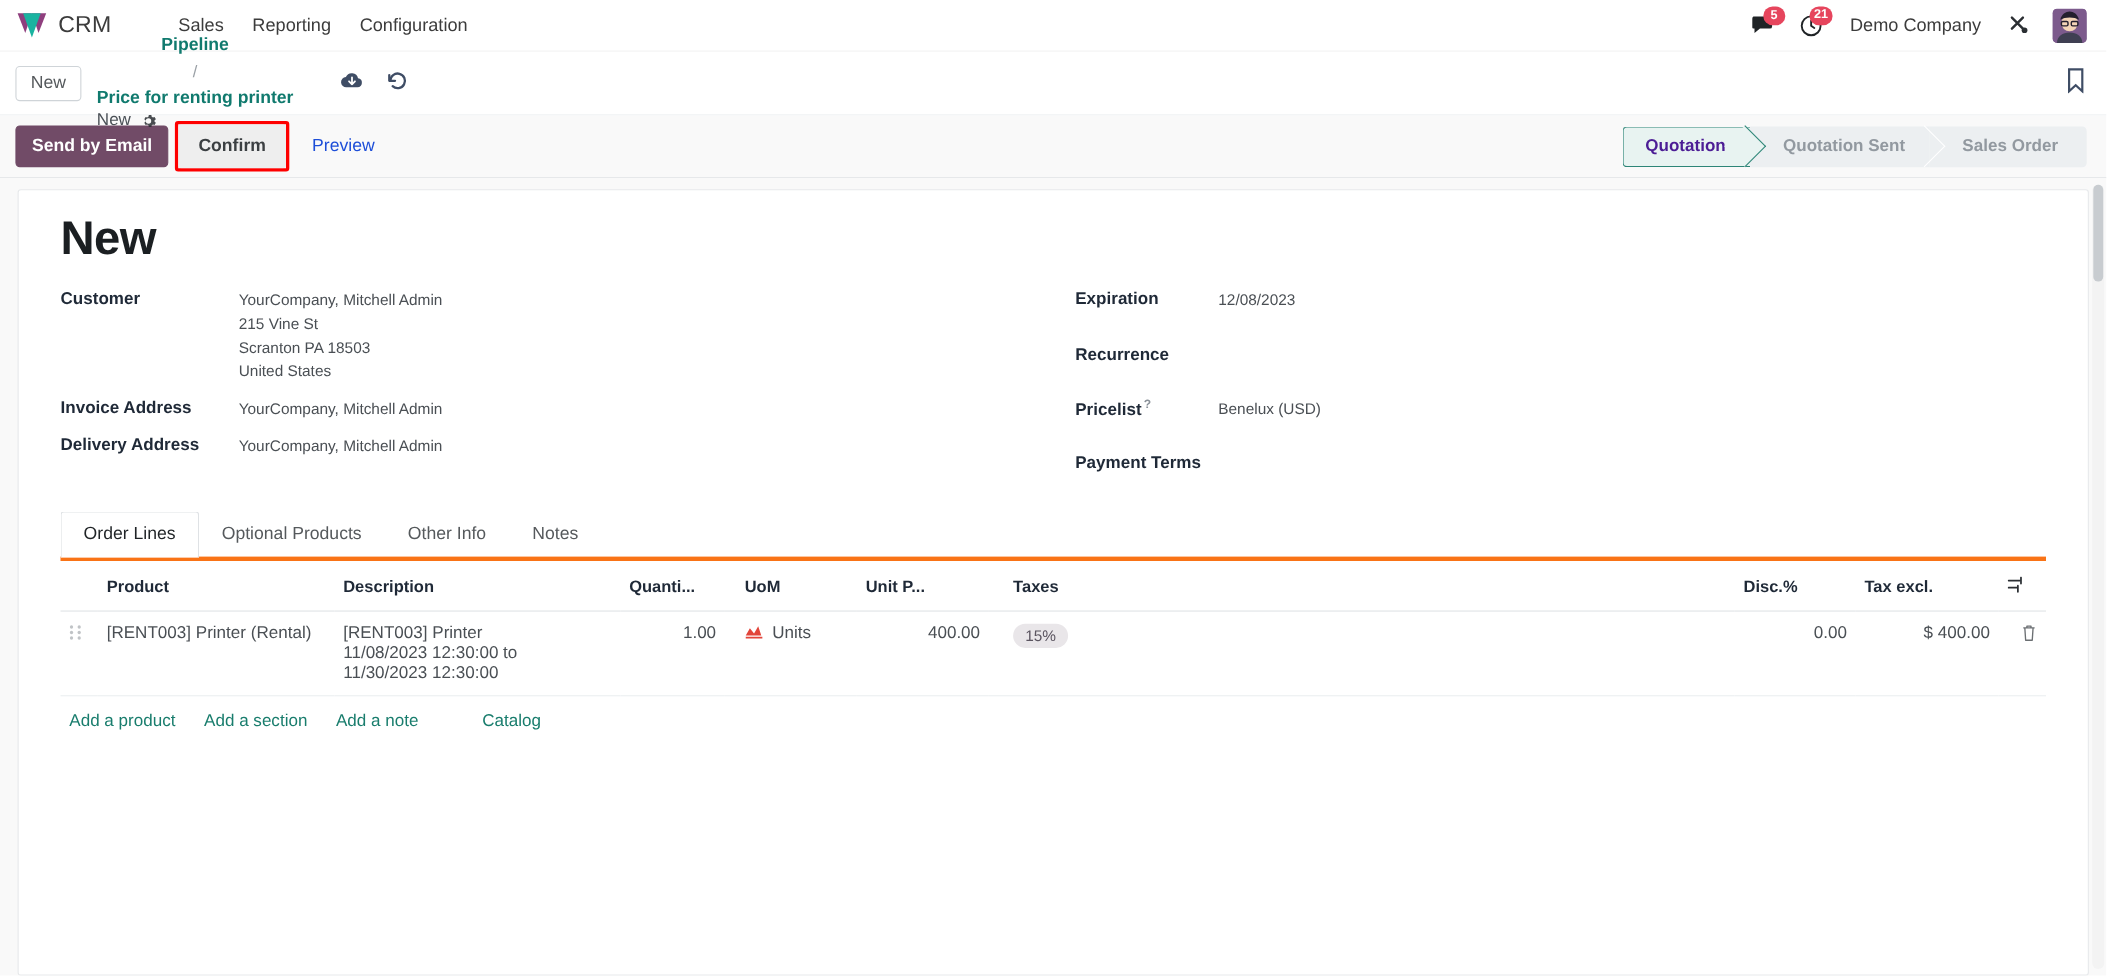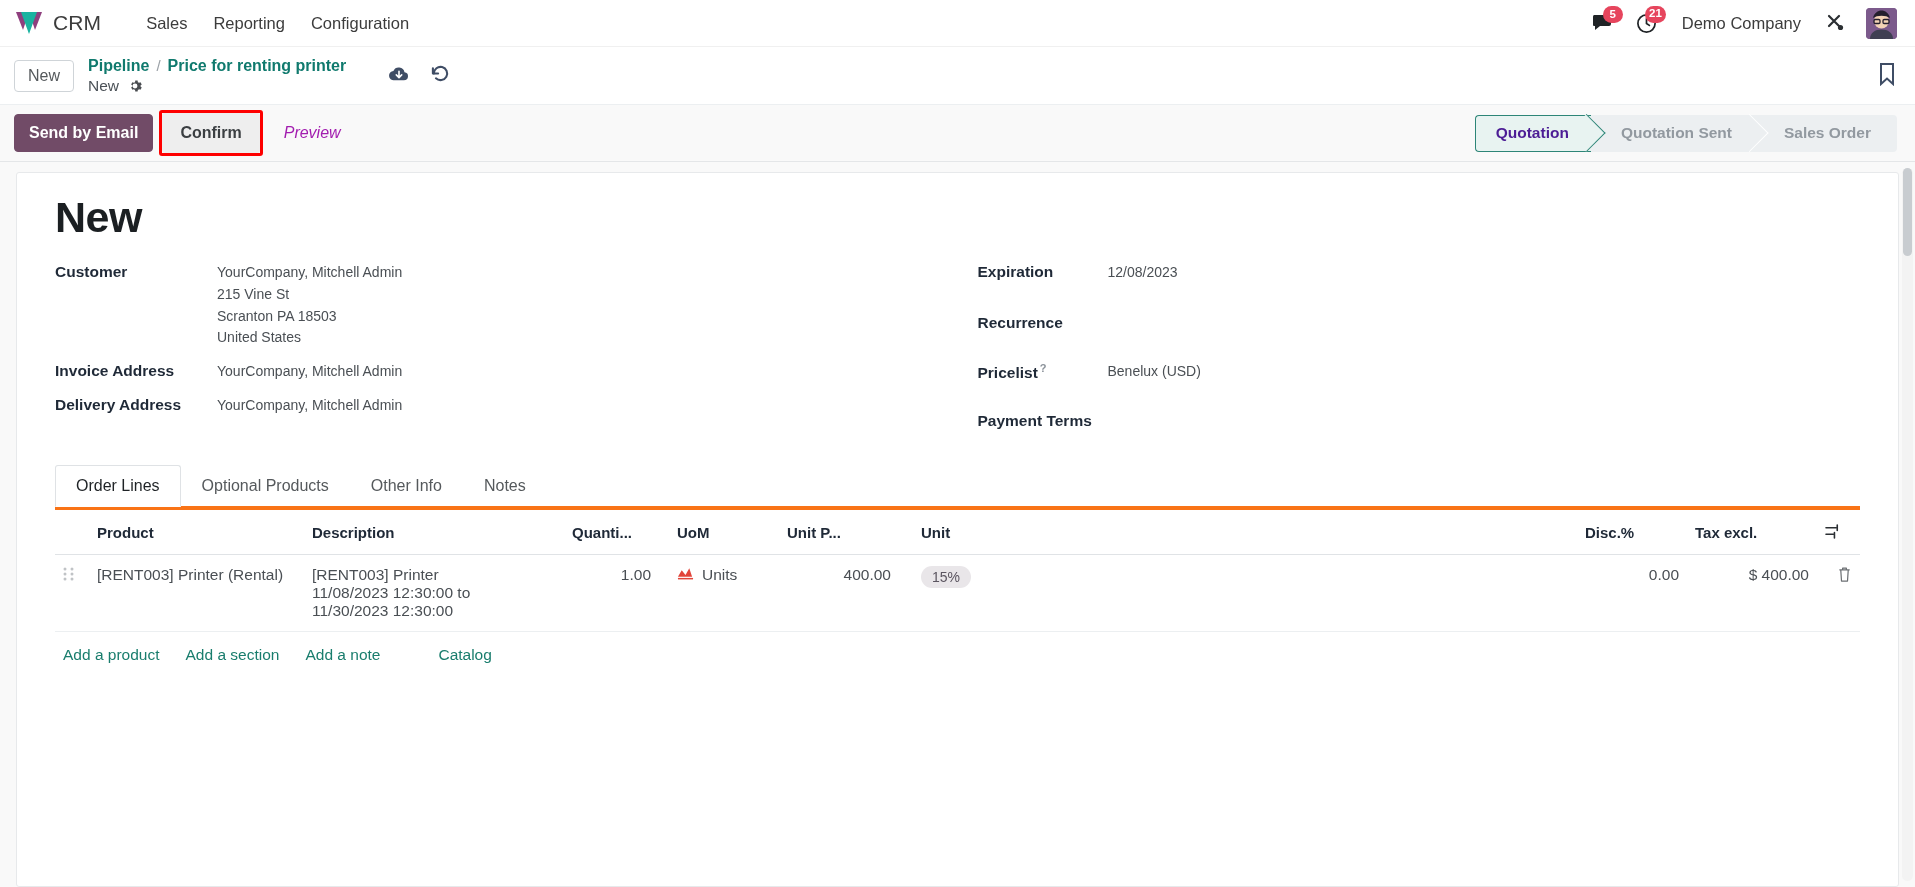--- a/index.html
+++ b/index.html
@@ -16,21 +16,21 @@
     height: 47px;
     background: #ffffff;
     display: flex;
     align-items: center;
     padding: 0 18px 0 14px;
     border-bottom: 1px solid #f0f0f0;
   }
   .brand-logo { width: 30px; height: 26px; margin-right: 9px; flex: none; }
   .brand-name {
     font-size: 21px; color: #3c3c3c; font-weight: 400;
-    margin-right: 32px; letter-spacing: .1px;
+    margin-right: 48px; letter-spacing: .1px;
   }
   .menu-item {
     font-size: 16.5px; color: #3c3c3c; padding: 6px 13px;
     border-radius: 3px; cursor: pointer; white-space: nowrap;
   }
   .nav-spacer { flex: 1 1 auto; }
   .nav-right { display: flex; align-items: center; gap: 0px; }
   .nav-icon-wrap {
     position: relative; padding: 4px 11px; cursor: pointer;
     display: flex; align-items: center;
@@ -61,21 +61,21 @@
     padding: 0 18px 0 14px;
     border-bottom: 1px solid #eceff1;
   }
   .new-pill {
     border: 1px solid #cfd4d8; border-radius: 4px;
     padding: 7px 13px; font-size: 16px; color: #55595c;
     background: #fff; cursor: pointer; margin-right: 14px;
     line-height: 1;
   }
   .bc-block { display: flex; flex-direction: column; gap: 2px; }
-  .bc-line1 { display: flex; align-items: center; gap: 7px; }
+  .bc-line1 { display: flex; align-items: center; gap: 7px; flex-direction: column; }
   .bc-link {
     color: #107a6e; font-size: 16px; font-weight: 600;
     cursor: pointer; text-decoration: none;
   }
   .bc-sep { color: #9aa0a6; font-size: 15px; }
   .bc-current { color: #107a6e; font-size: 16px; font-weight: 600; cursor: pointer; }
   .bc-line2 { display: flex; align-items: center; gap: 9px; }
   .bc-sub { color: #4b5157; font-size: 15.5px; }
   .gear-icon { width: 14px; height: 14px; opacity: .85; cursor: pointer; }
   .bc-actions { display: flex; align-items: center; gap: 20px; margin-left: 42px; }
@@ -92,21 +92,21 @@
   .btn {
     font-size: 16px; border-radius: 4px; cursor: pointer;
     padding: 8px 14px; line-height: 1.2; white-space: nowrap;
     border: 1px solid transparent;
   }
   .btn-primary {
     background: #714b67; color: #ffffff; font-weight: 600;
     border-color: #714b67;
   }
   .btn-secondary {
-    background: transparent; color: #a21caf; border-color: transparent; font-style: italic;
+    background: transparent; color: #1d4ed8; border-color: transparent;
   }
   .btn-highlight-wrap {
     border: 3px solid #fe0000; border-radius: 3px;
     padding: 0; margin: 0 6px; display: inline-flex;
   }
   .btn-highlight-wrap .btn {
     background: #eeeeee; color: #3b3f42; font-weight: 600;
     border-radius: 3px; padding: 9px 17px;
   }
   .cp-spacer { flex: 1 1 auto; }
@@ -412,21 +412,21 @@
 
       <table class="lines-table">
         <thead>
           <tr>
             <th class="col-handle"></th>
             <th style="width:215px">Product</th>
             <th style="width:260px">Description</th>
             <th class="th-num" style="width:95px">Quanti...</th>
             <th style="width:120px; padding-left:18px;">UoM</th>
             <th class="th-num" style="width:120px">Unit P...</th>
-            <th style="width:auto; padding-left:22px;">Unit</th>
+            <th style="width:auto; padding-left:22px;">Taxes</th>
             <th class="th-num" style="width:110px">Disc.%</th>
             <th class="th-num" style="width:130px">Tax excl.</th>
             <th style="width:42px">
               <span class="opt-icon">
                 <svg width="17" height="15" viewBox="0 0 18 16">
                   <path d="M1 4h11M1 11h8" stroke="#2b2f33" stroke-width="1.7" stroke-linecap="round"></path>
                   <path d="M13 1v6M10 9v6" stroke="#2b2f33" stroke-width="1.7" stroke-linecap="round"></path>
                 </svg>
               </span>
             </th>

